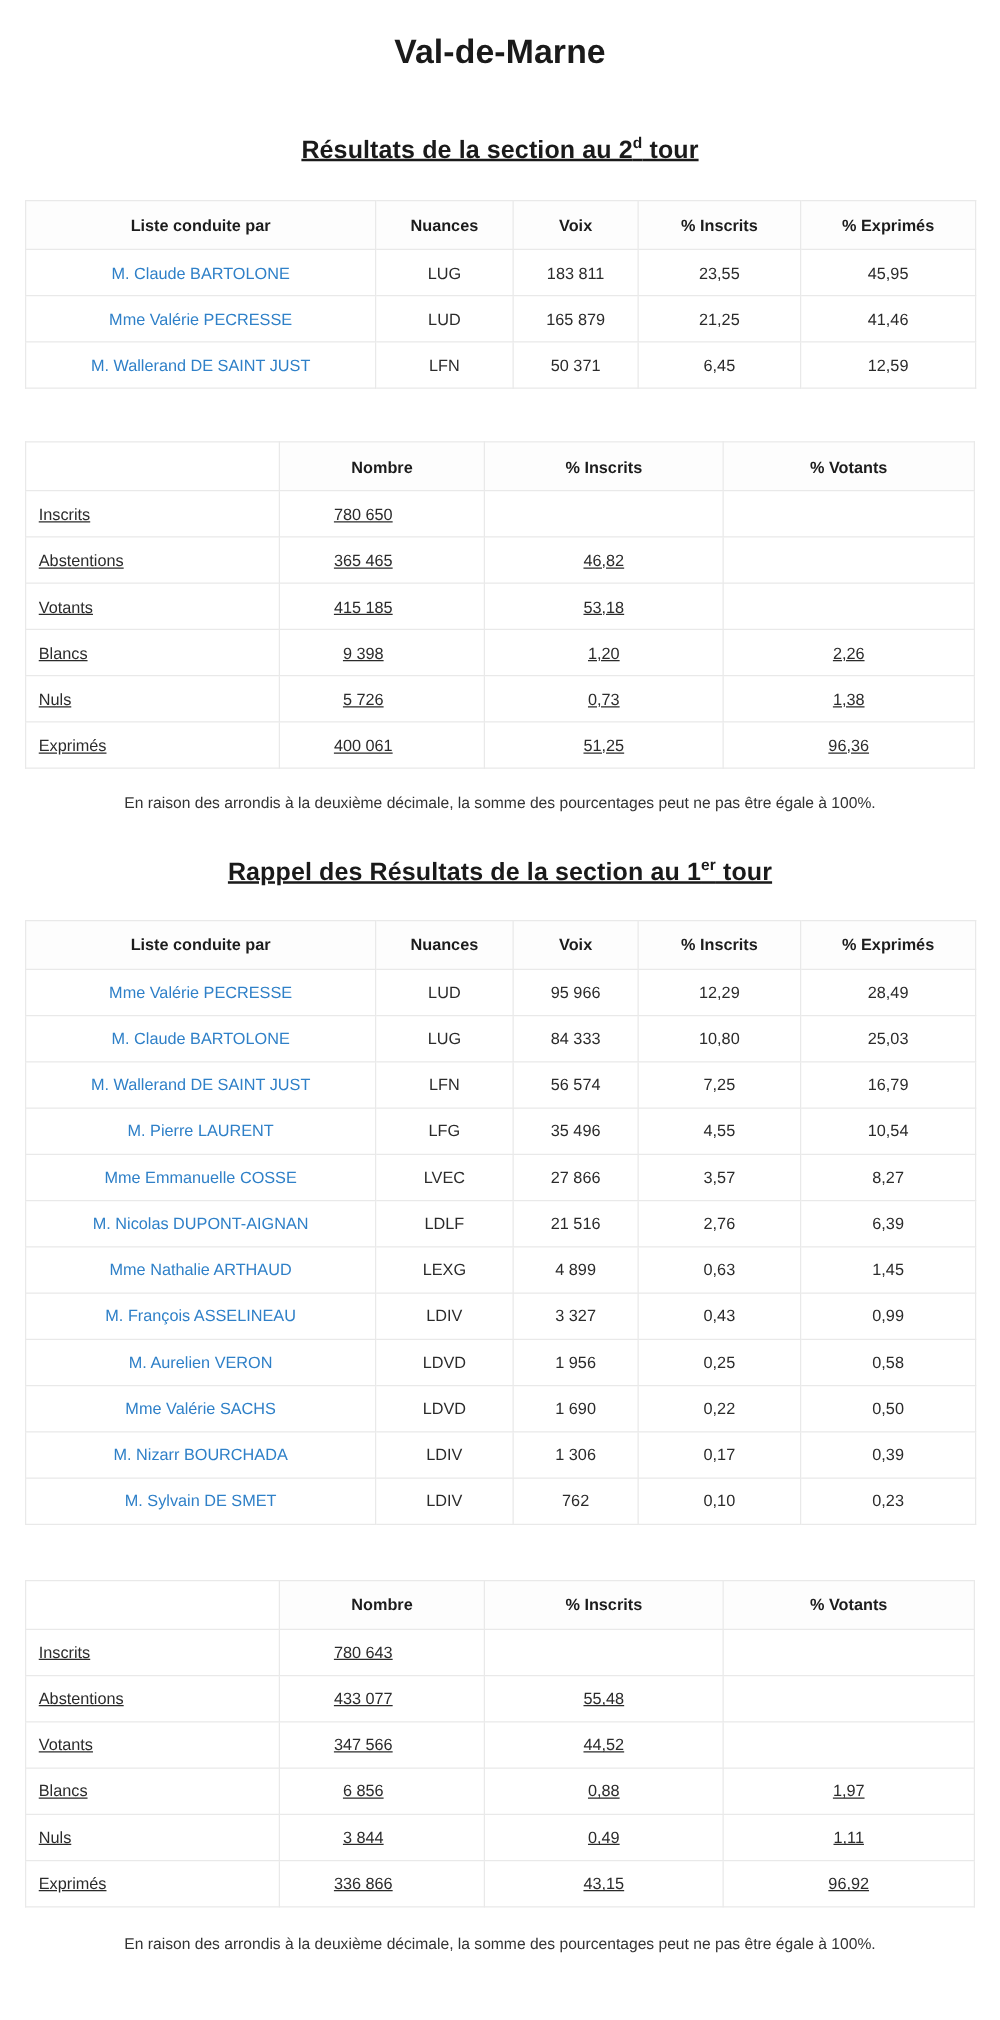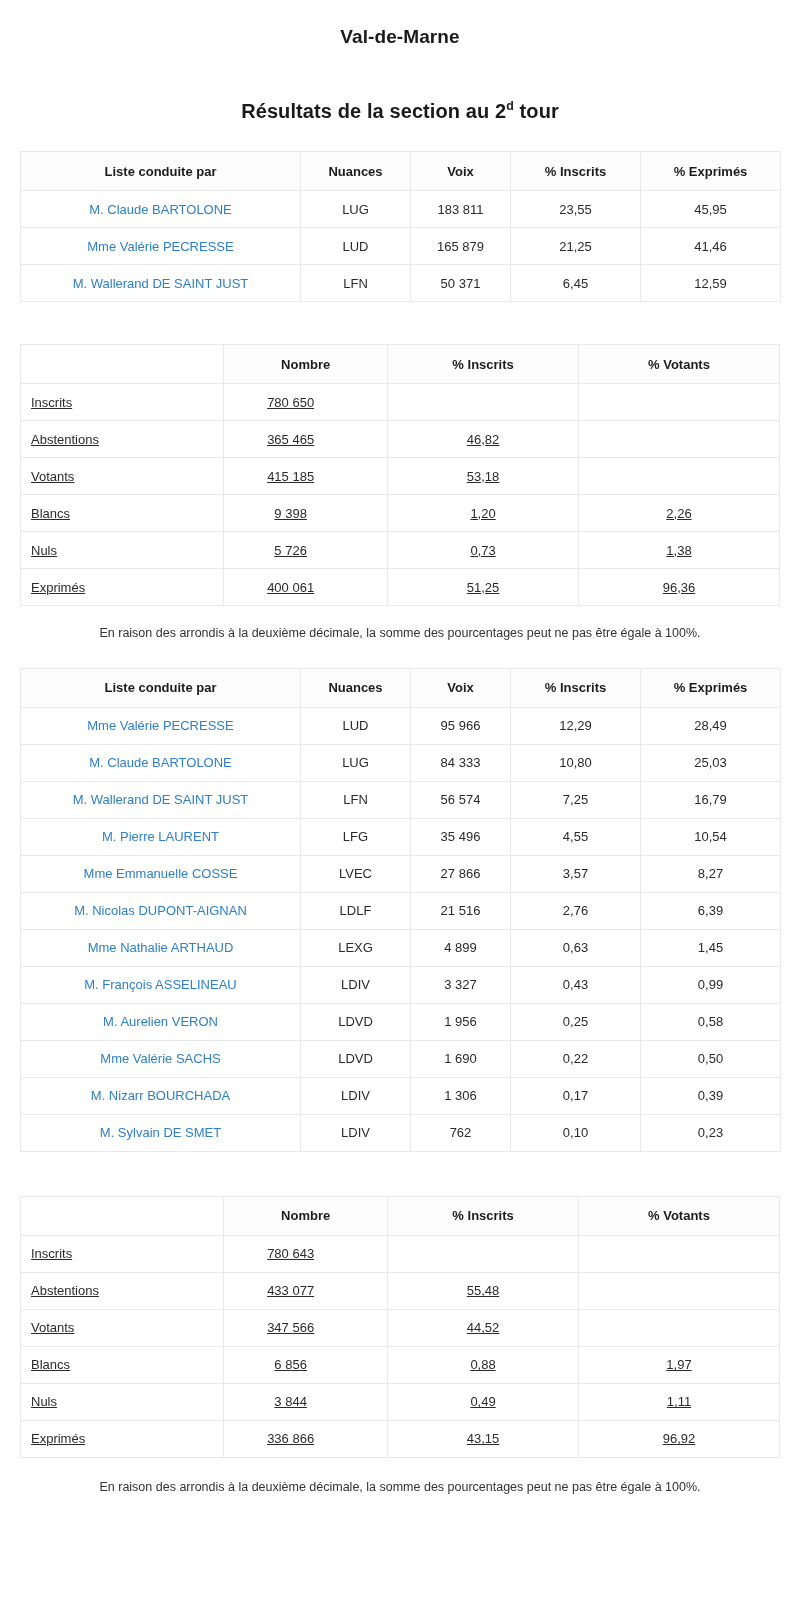--- a/index.html
+++ b/index.html
@@ -17,35 +17,36 @@
   }
   .page {
     width: 800px;
     box-sizing: border-box;
     padding: 0;
   }
 
   
   .dept-title {
     text-align: center;
-    font-size: 19px;
+    font-size: 27px;
     font-weight: bold;
     color: #1a1a1a;
     letter-spacing: 0.1px;
     margin: 0;
     padding: 26px 0 0 0;
   }
   .section-title {
     text-align: center;
     font-size: 20px;
     font-weight: bold;
     color: #1a1a1a;
     margin: 0;
     padding: 52px 0 0 0;
     letter-spacing: 0.1px;
+    text-decoration: underline;
   }
   .section-title.second {
     padding-top: 36px;
   }
   .section-title sup {
     font-size: 0.62em;
     vertical-align: super;
     line-height: 0;
   }
 
@@ -242,20 +243,23 @@
             <td class="num">400 061</td>
             <td class="pct">51,25</td>
             <td class="pct">96,36</td>
           </tr>
         </tbody>
     </table>
   </div>
 
   <p class="footnote foot-1">En raison des arrondis à la deuxième décimale, la somme des pourcentages peut ne pas être égale à 100%.</p>
 
+  <h2 class="section-title second">
+    <span>Rappel des Résultats de la section au 1</span><sup>er</sup><span> tour</span>
+  </h2>
 
   <div class="table-wrap wrap-t3">
     <table class="res cand">
       <colgroup>
         <col class="c-name">
           <col class="c-nuance">
           <col class="c-voix">
           <col class="c-insc">
           <col class="c-expr">
       </colgroup>

